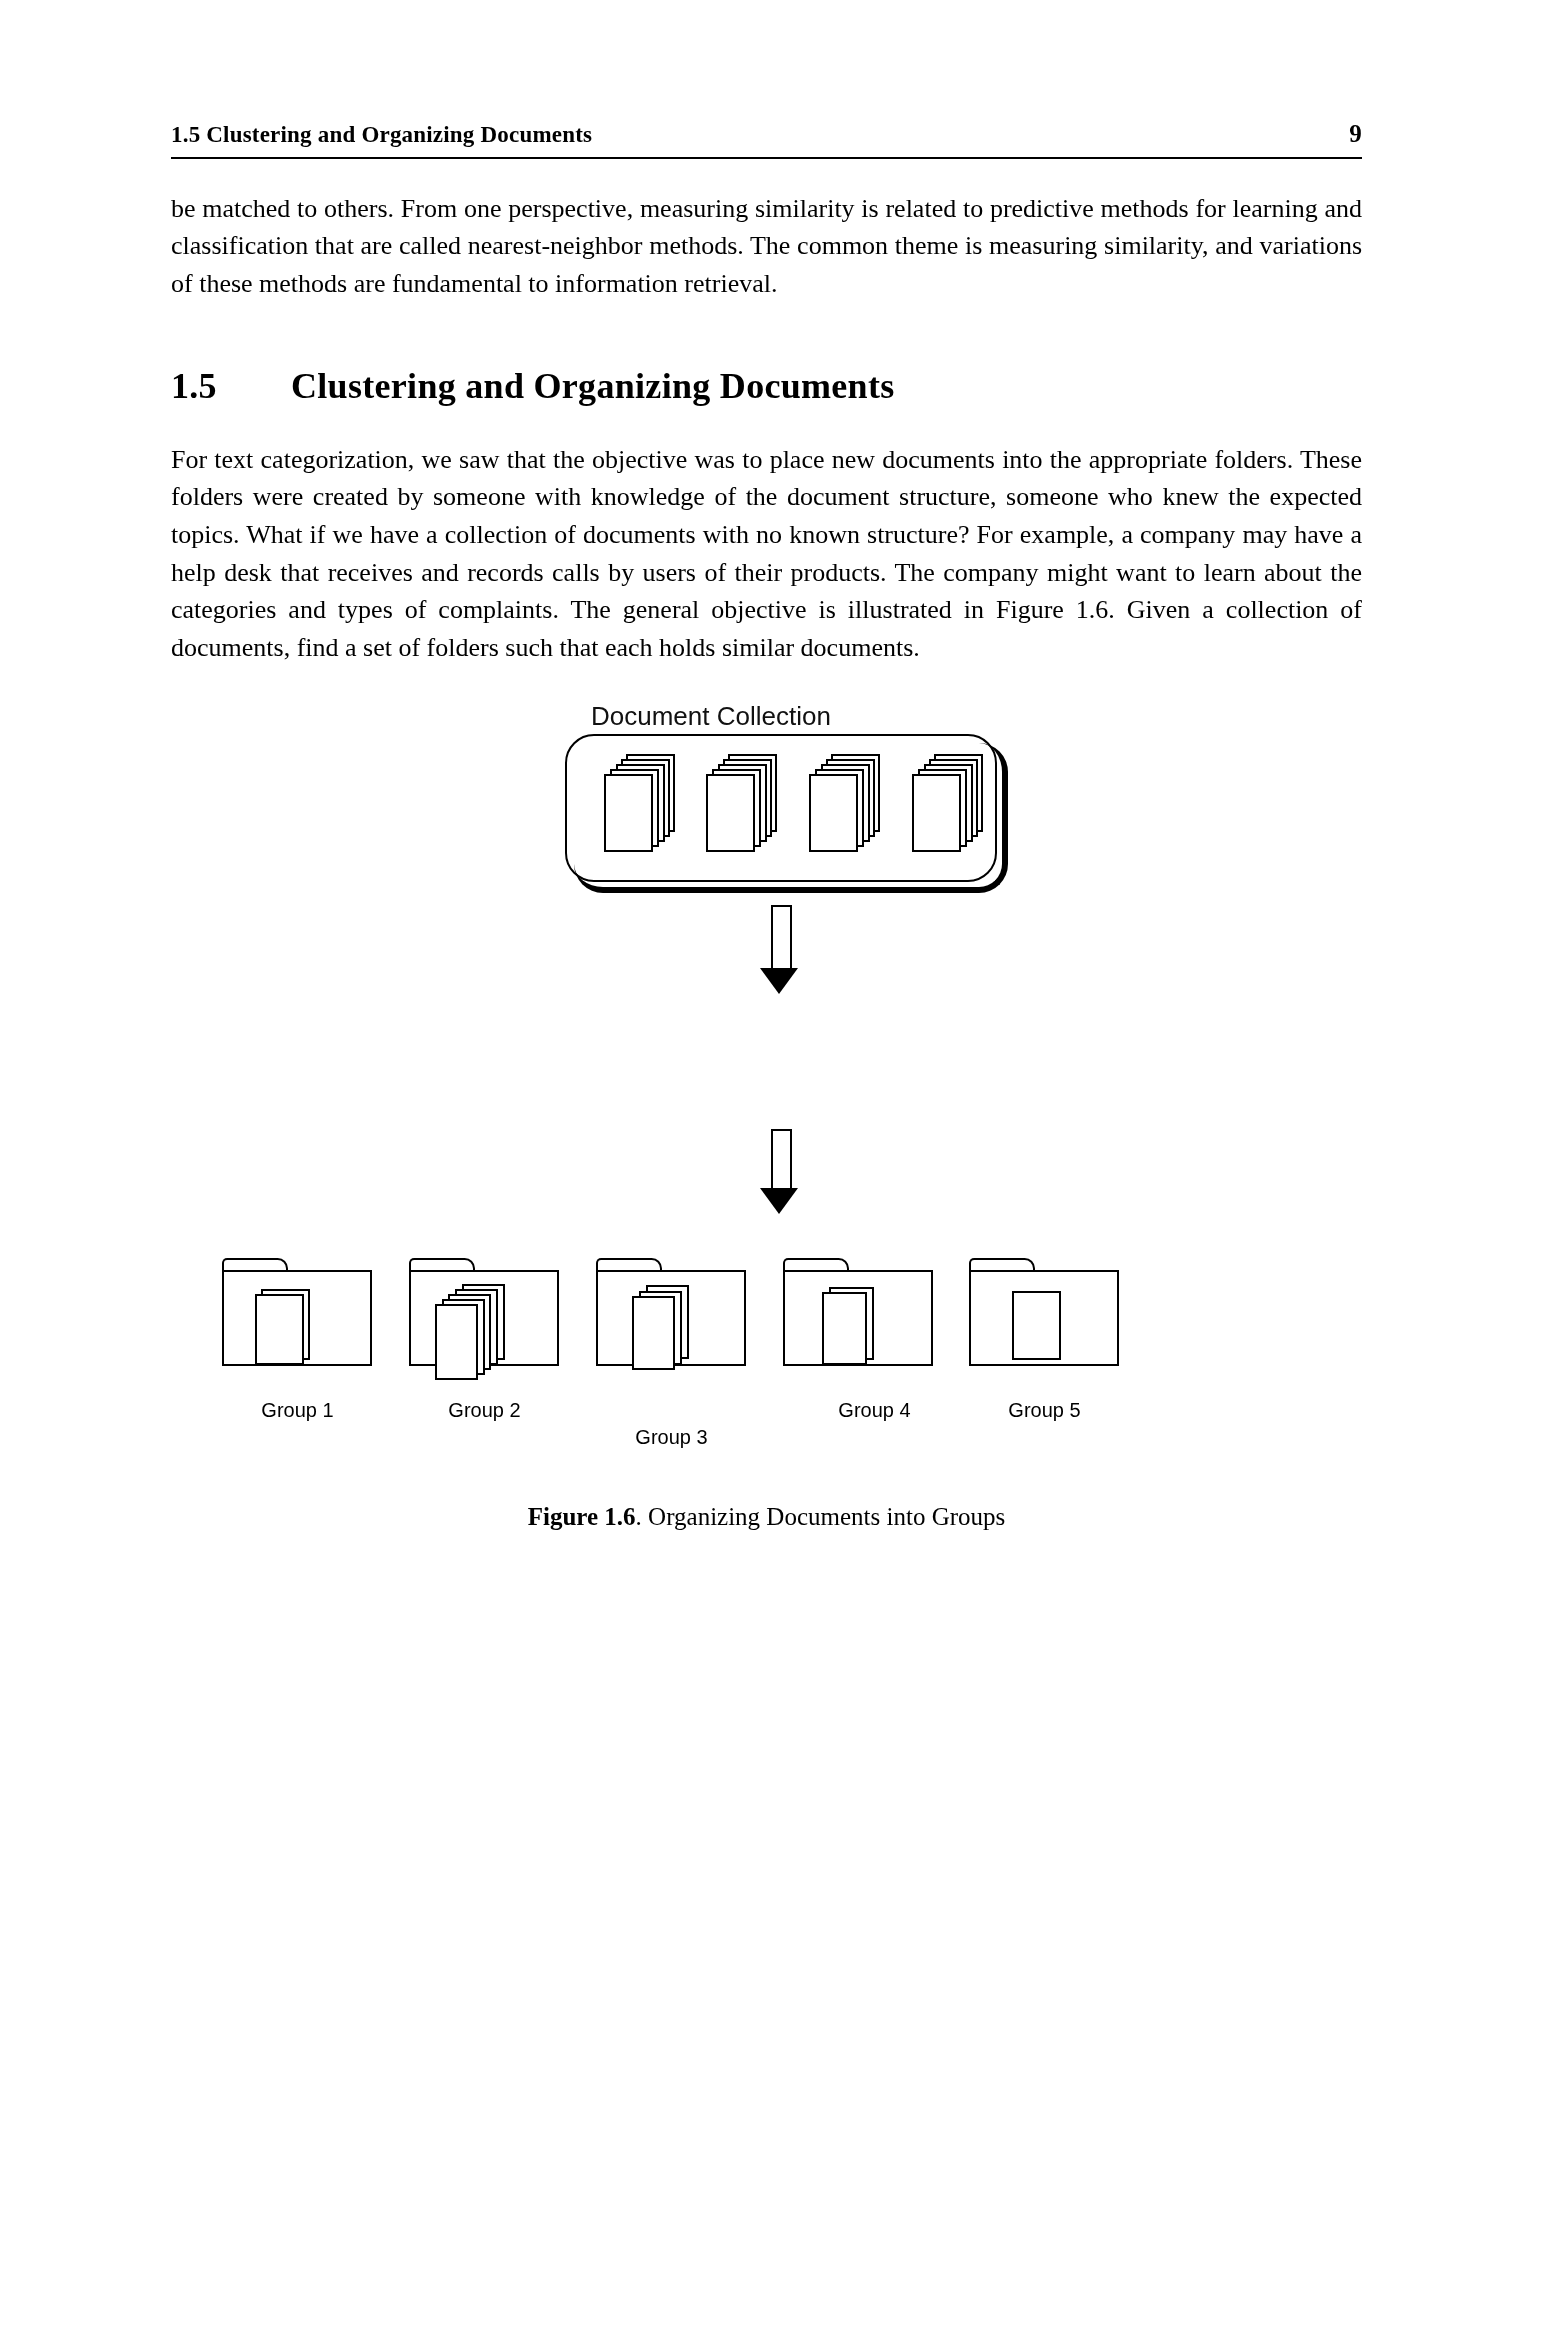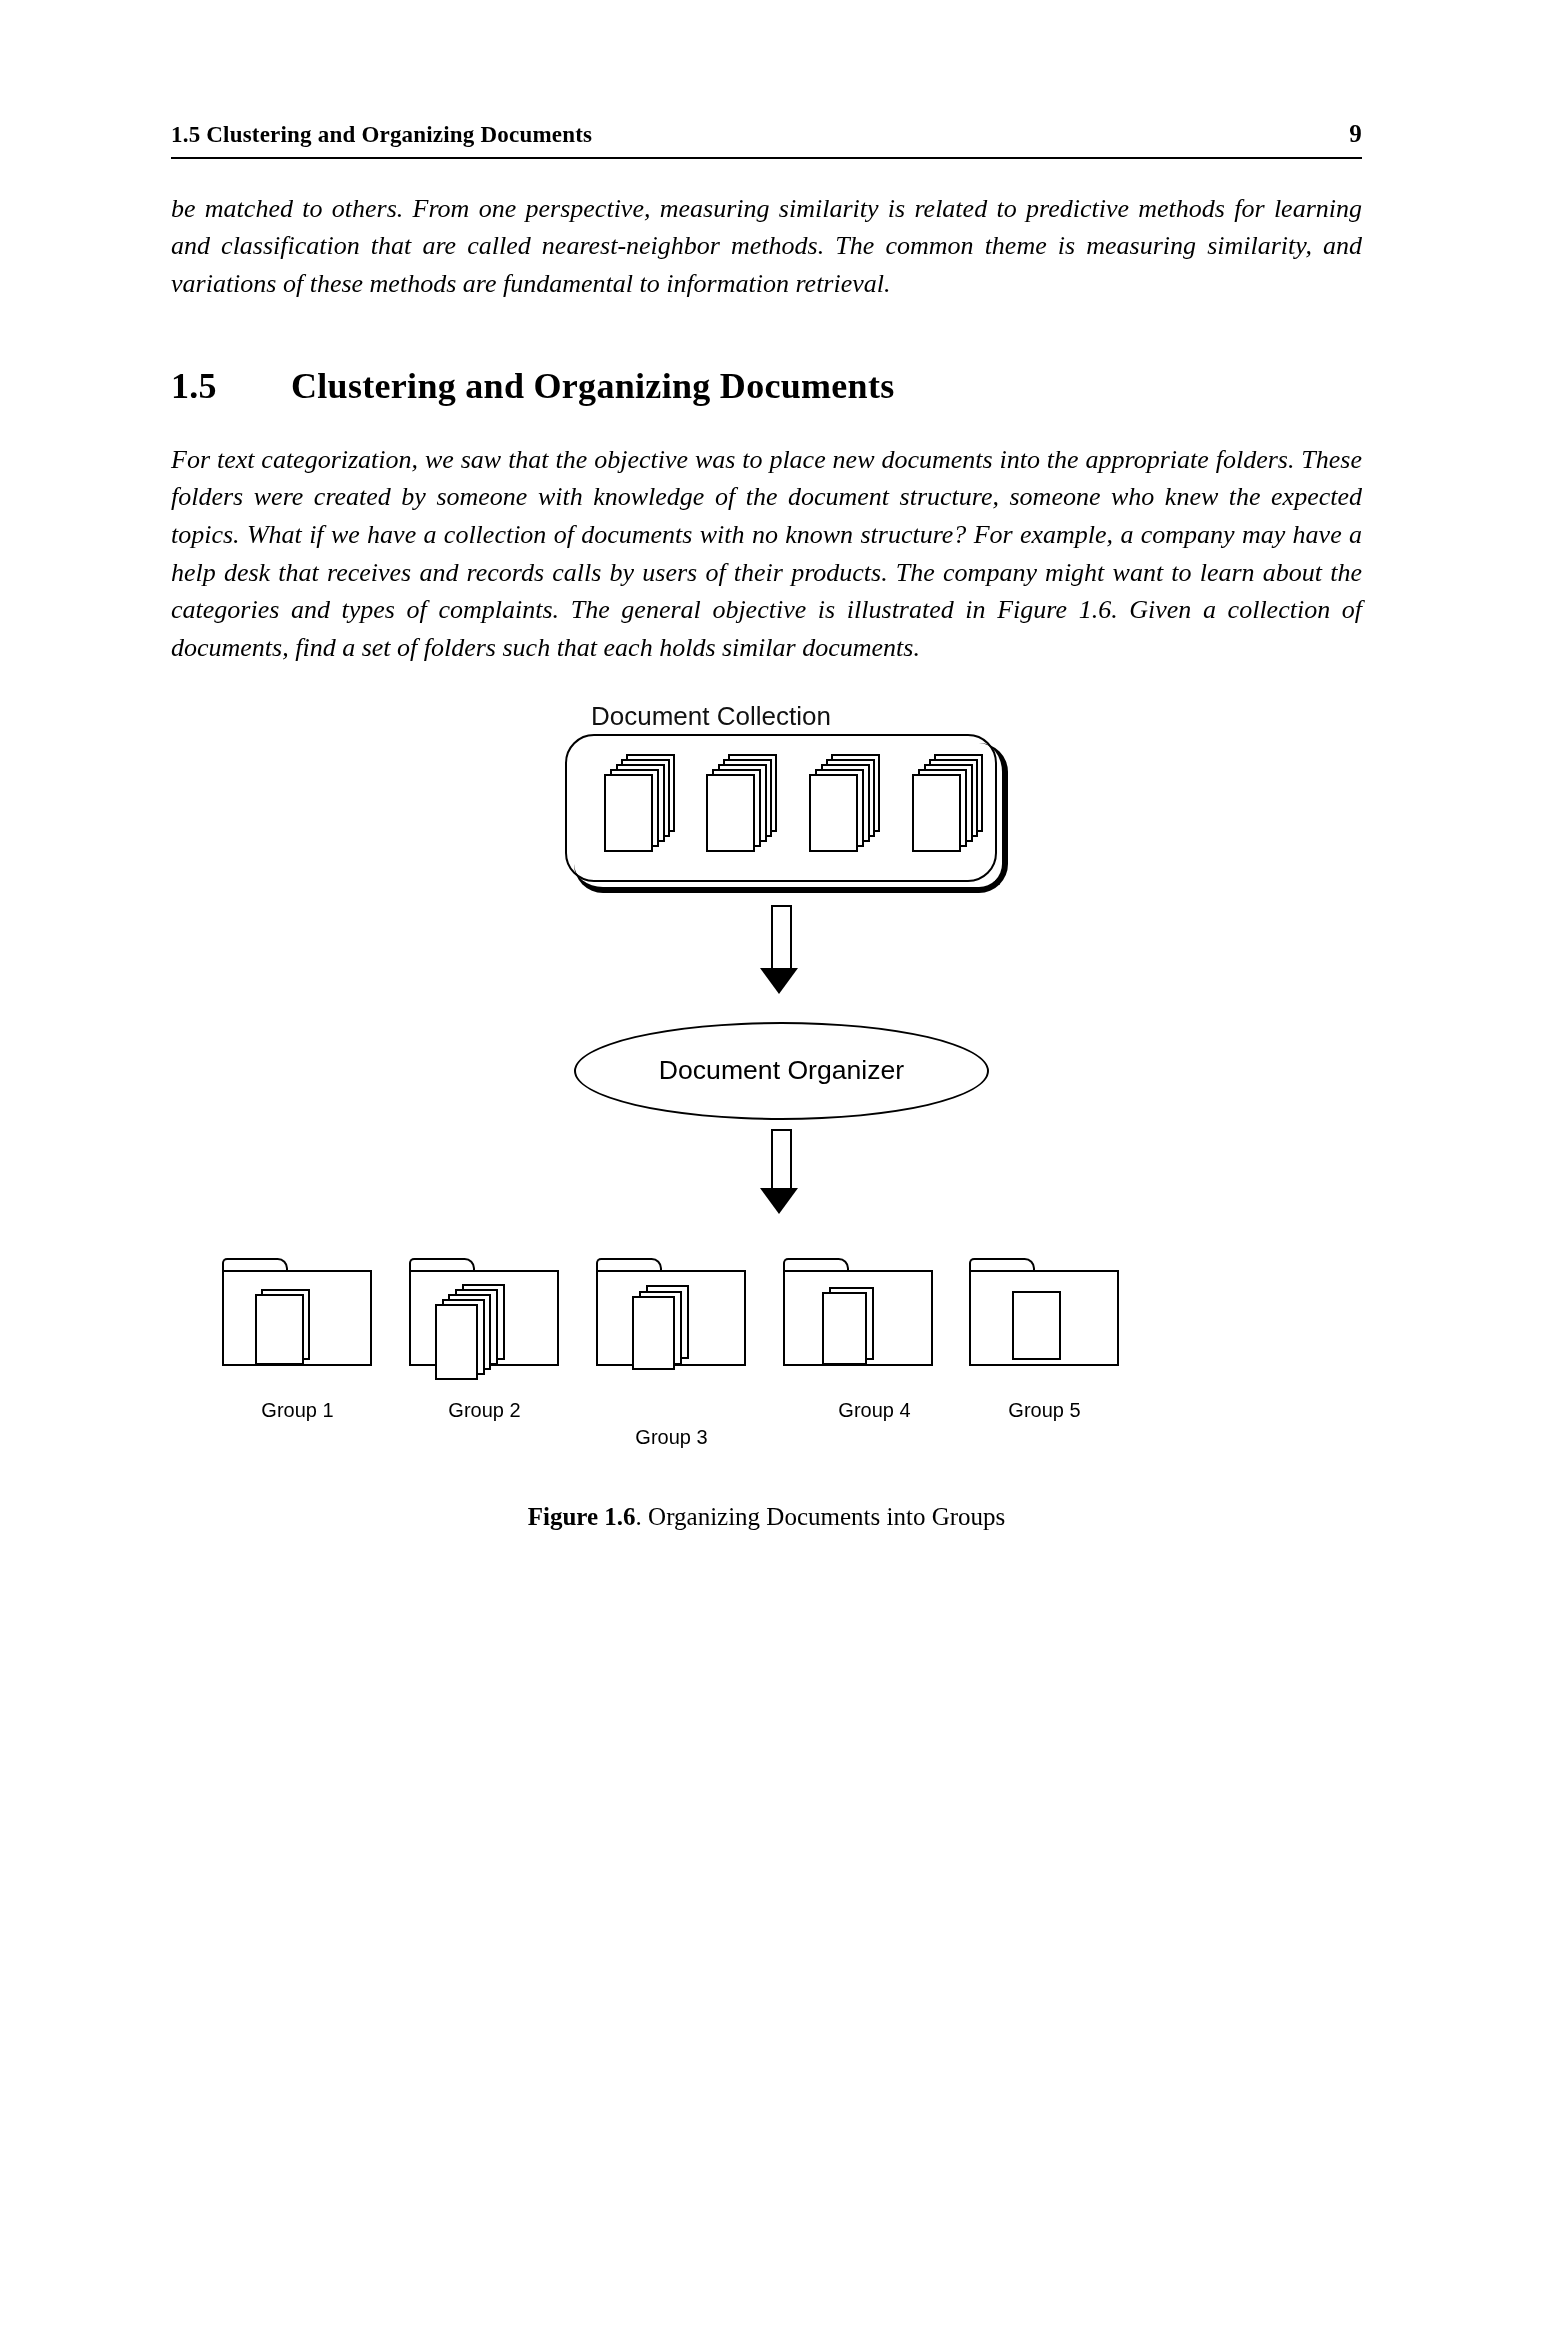--- a/index.html
+++ b/index.html
@@ -44,21 +44,20 @@
   }
   .running-head .rh-title { white-space: nowrap; }
   .running-head .rh-page { font-size: 25px; }
 
   
   .body-text {
     font-size: 26px;
     line-height: 1.45;
     text-align: justify;
     margin-top: 31px;
-    font-style: italic;
   }
   .body-text p { margin: 0; }
   .body-text p.indent { text-indent: 34px; }
 
   
   .section-heading {
     margin-top: 62px;
     margin-bottom: 34px;
     font-size: 36px;
     font-weight: bold;
@@ -262,23 +261,20 @@
         <div class="doc-page" style="left:12px; top:10.3px;"></div>
         <div class="doc-page" style="left:6px; top:15.4px;"></div>
         <div class="doc-page" style="left:0px; top:20.6px;"></div>
       </div>
 
       <div>
         <div class="arrow-shaft" style="left:600px; top:204px; height:67px;"></div>
         <div class="arrow-head" style="left:589px; top:267px;"></div>
       </div>
 
-      <div class="organizer-ellipse">
-        <span>Document Organizer</span>
-      </div>
 
       <div>
         <div class="arrow-shaft" style="left:600px; top:428px; height:62px;"></div>
         <div class="arrow-head" style="left:589px; top:487px;"></div>
       </div>
 
       <div class="folder" style="left:51px; top:557px;">
         <div class="folder-shadow"></div>
         <div class="folder-tab"></div>
         <div class="folder-body"></div>

